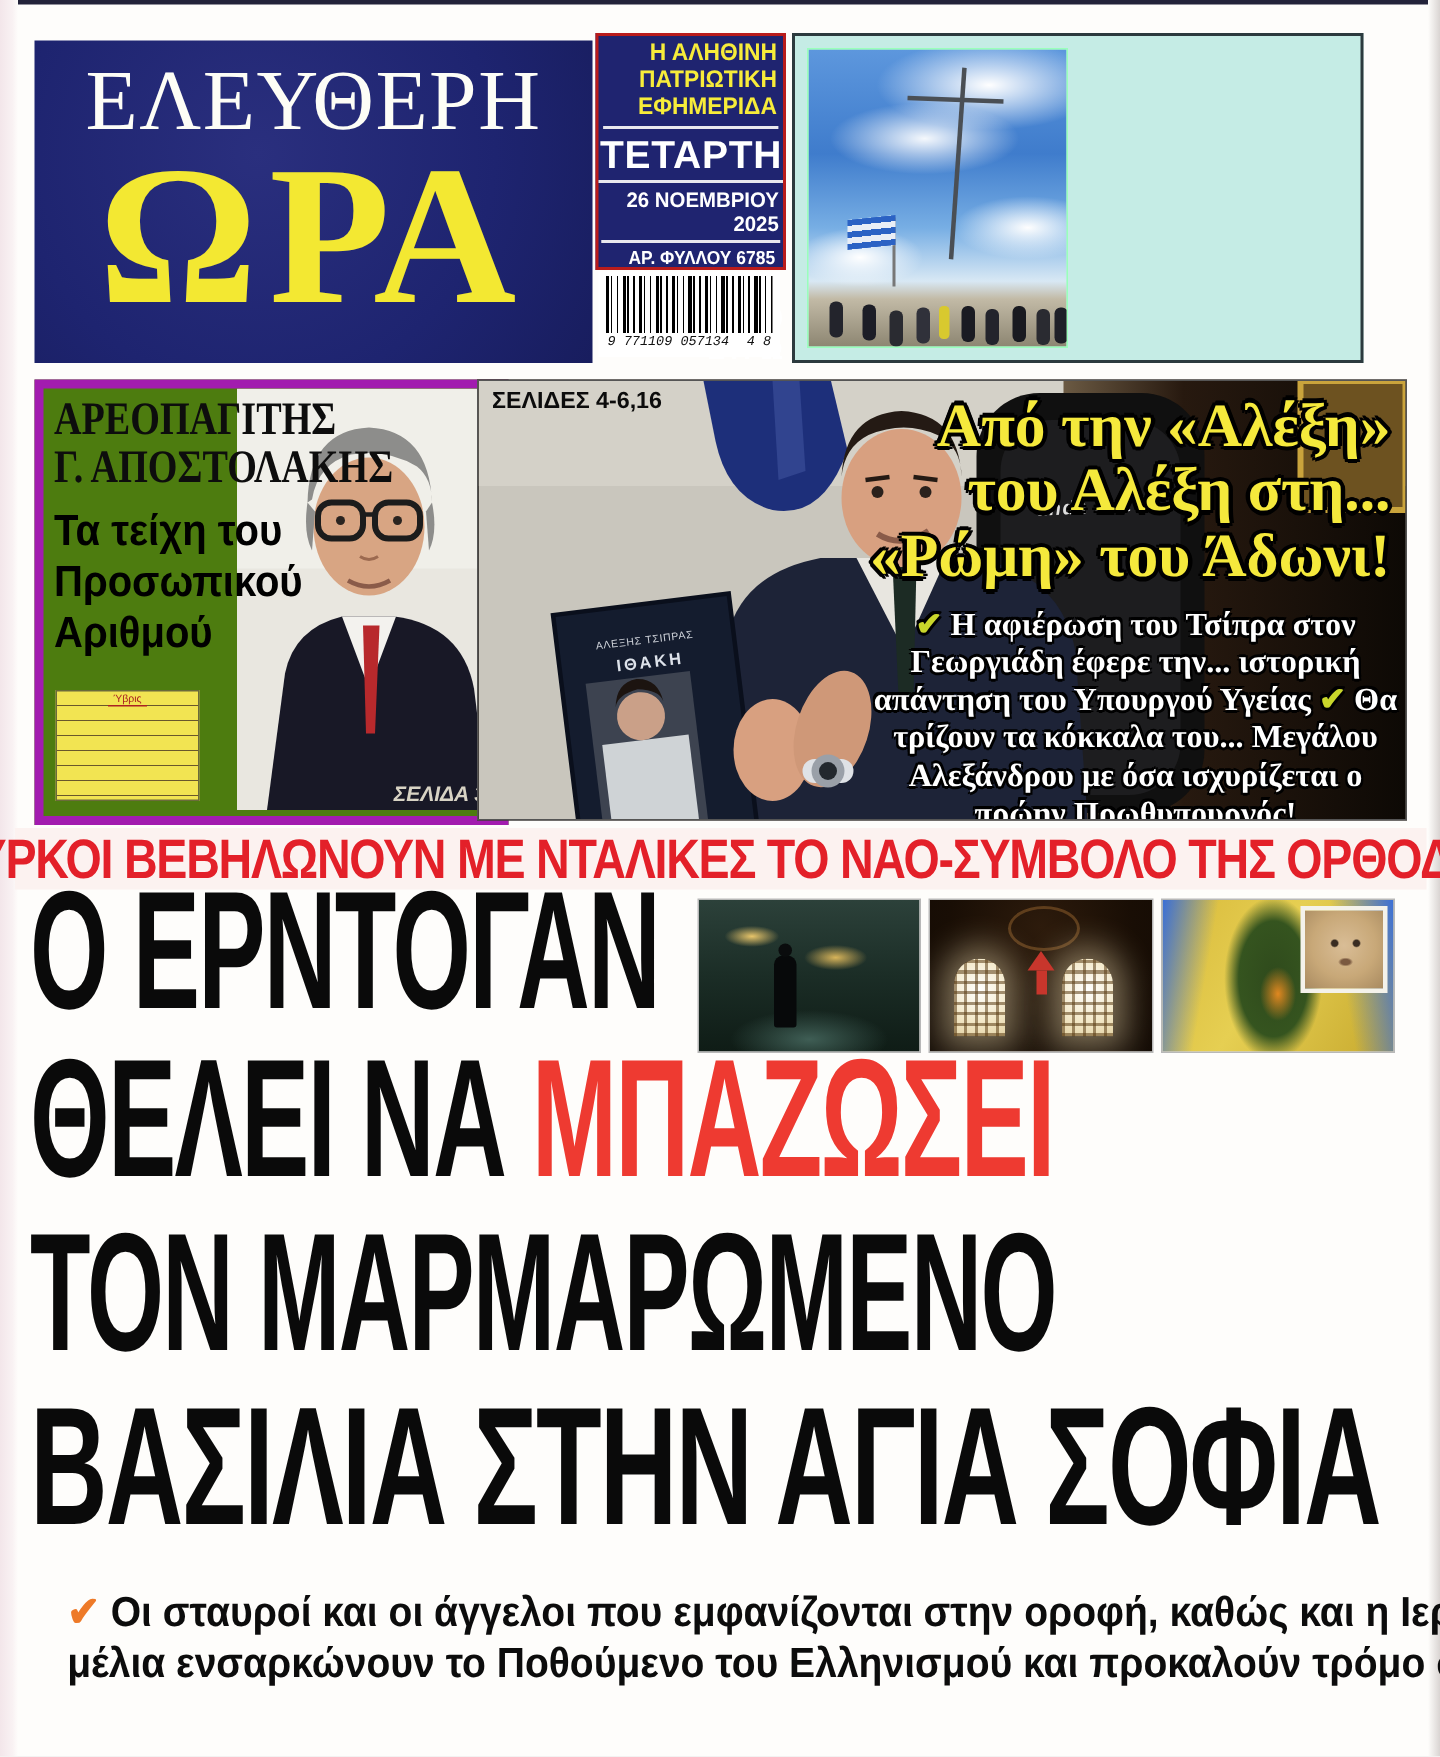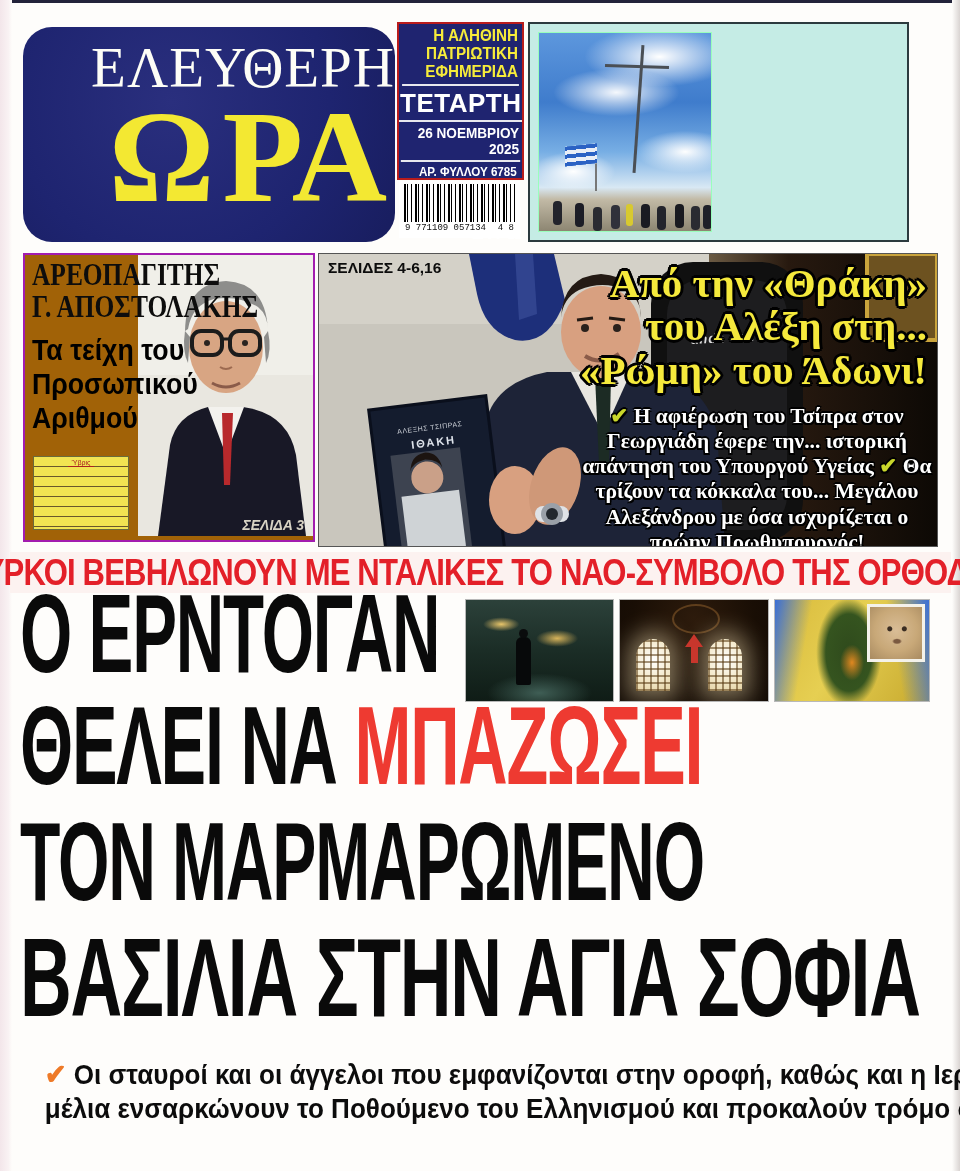--- a/index.html
+++ b/index.html
@@ -7,41 +7,41 @@
         font-family:"Liberation Sans",sans-serif;}
   .edge-left{position:absolute;left:0;top:0;width:12px;height:100%;
         background:linear-gradient(90deg,#f3e6ea,#f9f2f3 70%,#fefdfb);}
   .edge-right{position:absolute;right:0;top:0;width:8px;height:100%;
         background:linear-gradient(270deg,#d9d4d2,#fefdfb);}
   .rule-top{position:absolute;left:0;top:0;width:100%;height:3px;background:#23233a;}
 
   
   .masthead{position:absolute;left:23px;top:27px;width:372px;height:215px;
         background:radial-gradient(circle at 40% 35%,#2a2f7e,#1e2470 60%,#181d5e);
-        text-align:right;overflow:hidden;border-radius:29px;}
+        text-align:center;overflow:hidden;}
   .masthead .t1{display:block;margin-top:12px;font-family:"Liberation Serif",serif;
         font-size:57px;color:#fdfdf6;letter-spacing:1px;line-height:1;}
   .masthead .t2{display:block;margin-top:-8px;font-family:"Liberation Serif",serif;
         font-weight:700;font-size:132px;color:#f3e832;letter-spacing:8px;line-height:1.05;}
 
   
   .infobox{position:absolute;left:397px;top:22px;width:123px;height:154px;
         background:#1f2470;border:2px solid #b91c1c;color:#fff;text-align:right;
         display:flex;flex-direction:column;}
   .infobox .sec{border-bottom:2px solid #e8e8ee;padding:3px 1px;}
   .infobox .sec:last-child{border-bottom:none;}
   .tagline{color:#f7ec3a;font-weight:700;font-size:16px;line-height:1.12;
         transform:scaleX(.95);transform-origin:center;}
   .day{font-size:26px;font-weight:700;letter-spacing:.5px;line-height:1.05;padding-top:4px!important;}
   .date{font-size:14px;font-weight:700;transform:scaleX(.97);}
   .issue{font-size:12.5px;font-weight:700;transform:scaleX(.93);}
   .price{font-size:18px;font-weight:700;padding:4px 0!important;}
 
   
-  .barcode{position:absolute;left:399px;top:181px;width:121px;height:57px;background:#fff;}
+  .barcode{position:absolute;left:399px;top:181px;width:121px;height:57px;background:#fff;font-style:italic;}
   .bars{margin:3px 5px 0 5px;height:38px;
         background:repeating-linear-gradient(90deg,#000 0 2px,#fff 2px 3px,#000 3px 4px,#fff 4px 7px,#000 7px 8px,#fff 8px 11px);}
   .bcd{display:flex;justify-content:space-between;padding:1px 6px 0 6px;
         font-family:"Liberation Mono",monospace;font-size:9px;color:#111;}
 
   
   .xanthi{position:absolute;left:528px;top:22px;width:377px;height:216px;
         background:#c5ece5;border:2px solid #2c3a3e;}
   .x-photo{position:absolute;left:8px;top:8px;width:172px;height:198px;border:1px solid #9fb;
         background:
@@ -61,22 +61,22 @@
                    72px 2px 0 -1px #d8c92f,88px 3px 0 0 #1a1b22,104px 5px 0 0 #23242c,
                    122px 3px 0 0 #191a20,138px 5px 0 0 #2a2b31,150px 4px 0 0 #1f2028;}
   .x-text{position:absolute;left:189px;top:8px;width:182px;color:#0b0b0b;}
   .x-hl{display:block;font-weight:700;font-size:35px;line-height:.96;white-space:nowrap;
         transform:scaleX(.78);transform-origin:left center;letter-spacing:-1px;}
   .x-ref{position:absolute;left:133px;top:77px;font-style:italic;font-weight:700;font-size:15px;}
   .x-sub{display:block;margin-top:5px;font-weight:700;font-size:20.5px;line-height:1.08;white-space:nowrap;
         transform:scaleX(.9);transform-origin:left center;}
 
   
-  .apobox{position:absolute;left:23px;top:253px;width:288px;height:285px;background:#a16207;
-        border:2px solid #a21caf;overflow:hidden;}
+  .apobox{position:absolute;left:23px;top:253px;width:288px;height:285px;background:#4d7c0f;
+        border:6px solid #a21caf;overflow:hidden;padding-left:16px;}
   .apo-photo{position:absolute;right:0;top:0;width:175px;height:281px;}
   .apo-kicker{position:absolute;left:7px;top:4px;color:#0d0d0d;
         font-family:"Liberation Serif",serif;font-weight:700;font-size:31px;line-height:1.04;
         white-space:nowrap;transform:scaleX(.82);transform-origin:left top;}
   .apo-title{position:absolute;left:7px;top:78px;color:#000;font-weight:700;font-size:29px;
         line-height:1.18;white-space:nowrap;transform:scaleX(.92);transform-origin:left top;}
   .apo-note{position:absolute;left:8px;bottom:10px;width:94px;height:72px;background:#f2e452;
         border:1px solid #6b6b3a;
         background-image:repeating-linear-gradient(180deg,rgba(0,0,0,0) 0 9px,rgba(60,40,30,.75) 9px 10px);}
   .apo-note em{display:block;margin:2px auto 0 auto;width:26px;border-bottom:1px solid #a22;
@@ -311,21 +311,21 @@
       <ellipse cx="236" cy="232" rx="24" ry="40" fill="#cf9878" transform="rotate(18 236 232)"></ellipse>
       <rect x="216" y="252" width="34" height="16" rx="8" fill="#dfe2e6"></rect>
       <circle cx="233" cy="260" r="11" fill="#9aa0a8"></circle>
         <circle cx="233" cy="260" r="6" fill="#23282e"></circle>
     </svg>
     <span class="ad-ref">ΣΕΛΙΔΕΣ 4-6,16</span>
     <span class="ad-chair-brand">anda seaT</span>
     <span class="ad-book-author">ΑΛΕΞΗΣ ΤΣΙΠΡΑΣ</span>
     <span class="ad-book-title">ΙΘΑΚΗ</span>
     <div class="ad-hl">
-      <span>Από την «Θράκη»</span><br>
+      <span>Από την «Αλέξη»</span><br>
       <span>του Αλέξη στη...</span><br>
       <span>«Ρώμη» του Άδωνι!</span>
     </div>
     <div class="ad-bullets">
       <span class="chk">✔</span>
       <span>Η αφιέρωση του Τσίπρα στον Γεωργιάδη έφερε την... ιστορική απάντηση του Υπουργού Υγείας</span>
       <span class="chk">✔</span>
       <span>Θα τρίζουν τα κόκκαλα του... Μεγάλου Αλεξάνδρου με όσα ισχυρίζεται ο πρώην Πρωθυπουργός!</span>
     </div>
   </div>

